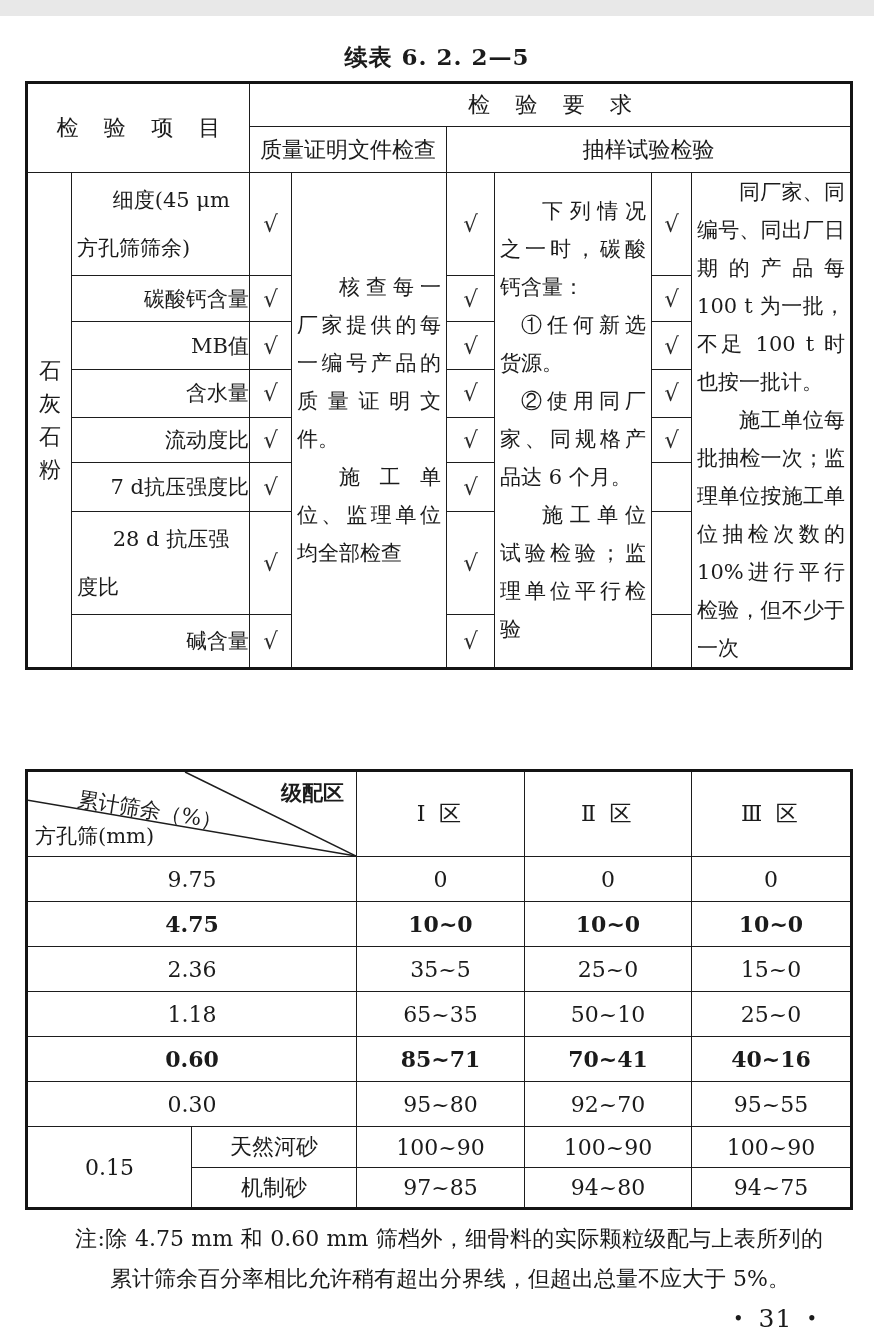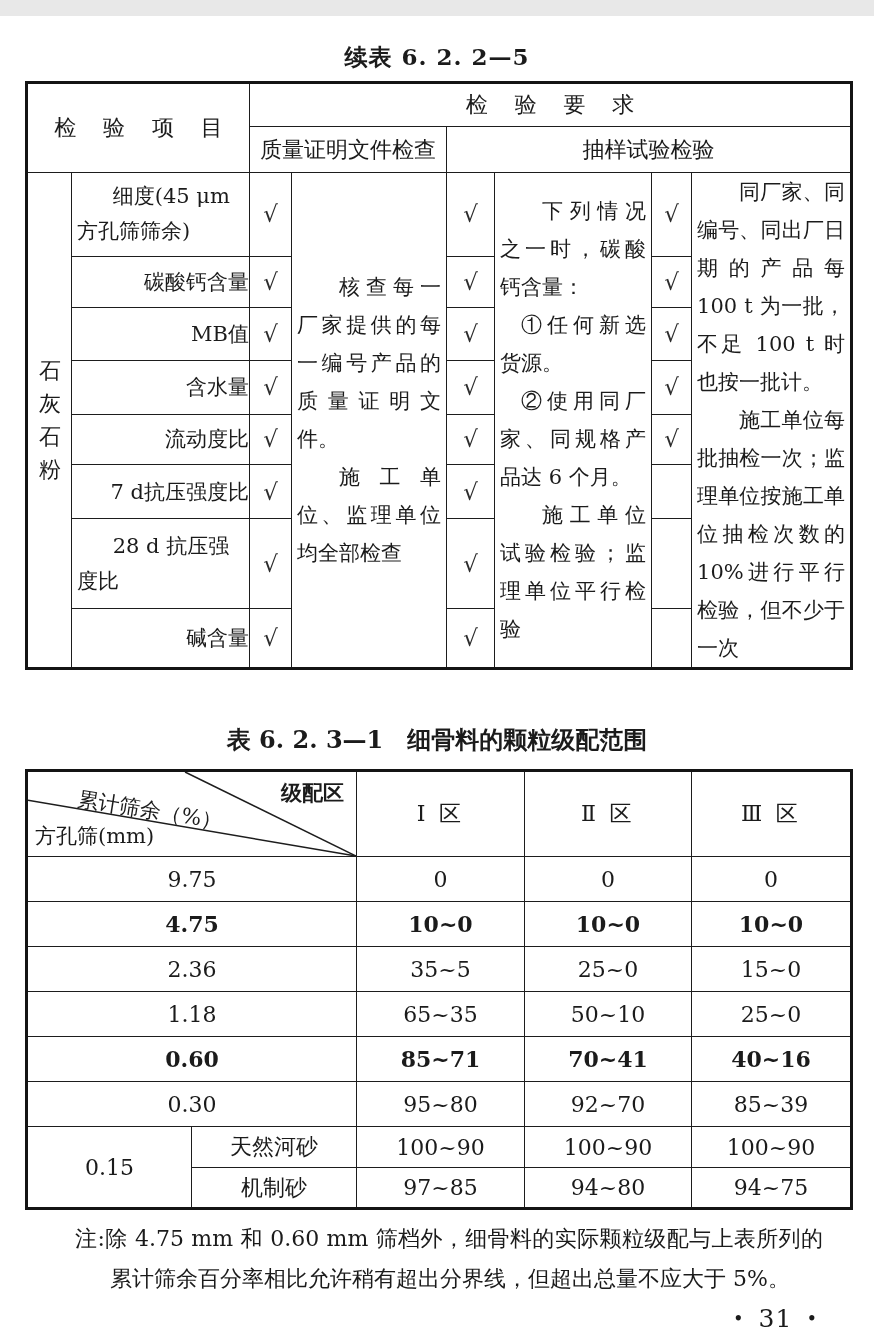--- a/index.html
+++ b/index.html
@@ -37,23 +37,23 @@
   .page-num .n { margin:0 14px; }
 
   
   table { border-collapse:collapse; table-layout:fixed; }
   .t1, .t2 { position:absolute; left:25px; width:825px; border:3px solid #141414; }
   .t1 td, .t1 th, .t2 td { border:1.5px solid #1d1d1d; vertical-align:middle; }
 
   
   .t1 { top:65px; }
   .t1 th { font-weight:normal; font-size:22px; text-align:center; }
-  .th-wide { letter-spacing:0.45em; text-indent:0.45em; }
+  .th-wide { letter-spacing:0.45em; text-indent:0.45em;font-family:Liberation Serif, serif; }
   .t1 .item { font-size:21px; text-align:right; }
-  .t1 .item.jl { text-align:left; text-indent:1.7em; padding:0 5px; line-height:35px; }
+  .t1 .item.jl { text-align:left; text-indent:1.7em; padding:0 5px; line-height:48px; }
   .t1 .chk { text-align:center; font-size:23px; color:#2c2c2c; }
   .t1 .cat { text-align:center; font-size:22px; line-height:33px; padding:0 11px; word-break:break-all; }
   .t1 .desc { padding:0 5px; font-size:21px; }
   .t1 .desc p { line-height:38px; text-align:justify; text-indent:2em; }
   .t1 .desc p.ind1 { text-indent:1em; }
   .t1 tr:nth-child(1) { height:44px; }
   .t1 tr:nth-child(2) { height:46px; }
   .t1 tr:nth-child(3) { height:68px; }
   .t1 tr:nth-child(4) { height:44px; }
   .t1 tr:nth-child(5) { height:45px; }
@@ -166,21 +166,20 @@
     <tr>
       <td class="item">碱含量</td>
       <td class="chk">√</td>
       <td class="chk">√</td>
       <td class="chk"></td>
     </tr>
   </tbody>
     </table>
 
 
-  <div class="t2-title">表 6. 2. 3—1　细骨料的颗粒级配范围</div>
 
   <table class="t2">
     <colgroup>
       <col style="width:165px">
         <col style="width:165px">
       <col style="width:168px">
         <col style="width:167px">
         <col style="width:160px">
     </colgroup>
     <tbody>
@@ -225,21 +224,21 @@
     <tr class="bold-row">
       <td colspan="2">0.60</td>
       <td>85~71</td>
       <td>70~41</td>
       <td>40~16</td>
     </tr>
     <tr>
       <td colspan="2">0.30</td>
       <td>95~80</td>
       <td>92~70</td>
-      <td>85~39</td>
+      <td>95~55</td>
     </tr>
     <tr>
       <td rowspan="2">0.15</td>
       <td>天然河砂</td>
       <td>100~90</td>
       <td>100~90</td>
       <td>100~90</td>
     </tr>
     <tr>
       <td>机制砂</td>

